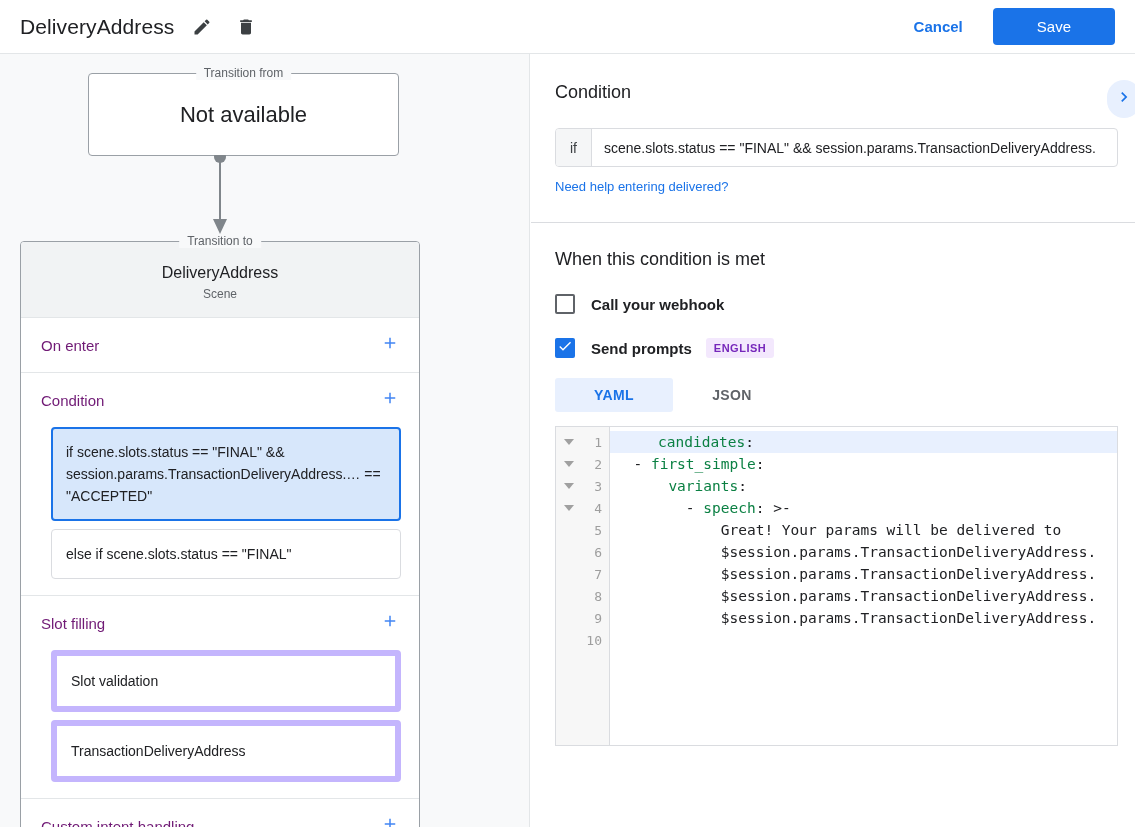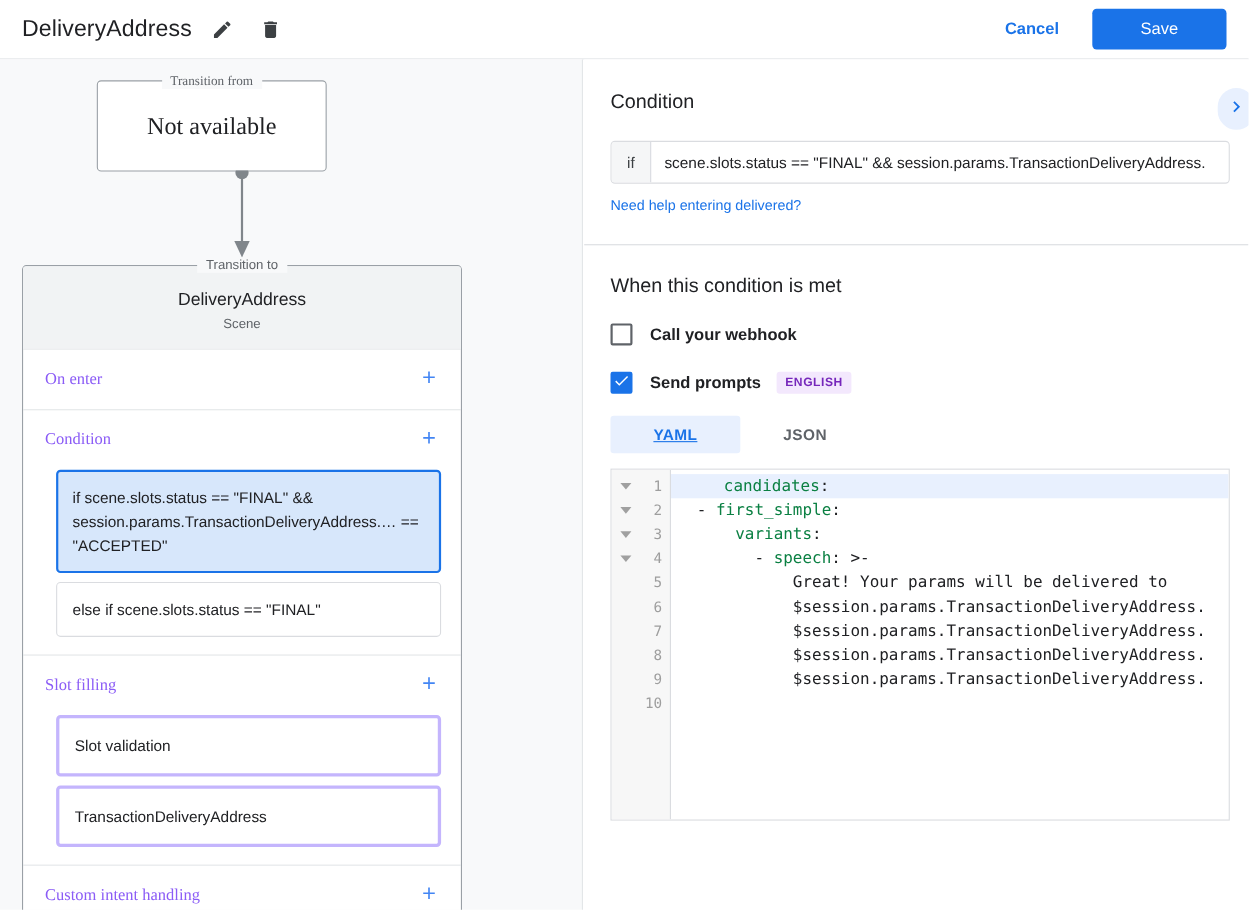--- a/index.html
+++ b/index.html
@@ -49,22 +49,22 @@
     position: relative; border: 1px solid #9aa0a6; border-radius: 4px;
     background: #ffffff;
   }
   .fieldset-legend {
     position: absolute; top: -8px; left: 50%; transform: translateX(-50%);
     background: #f8f9fa; padding: 0 8px; font-size: 12px; color: #5f6368;
     white-space: nowrap;
   }
 
   #transition-from {
-    position: absolute; left: 88px; top: 19px; width: 209px; height: 83px;
-    display: flex; align-items: center; justify-content: center; font-family: Liberation Serif, serif;
+    position: absolute; left: 88px; top: 19px; width: 311px; height: 83px;
+    display: flex; align-items: center; justify-content: center;
   }
   #transition-from .box-main { font-size: 22px; color: #202124; }
 
   .connector { position: absolute; left: 0; top: 101px; width: 440px; height: 84px; }
 
   #transition-to-wrap {
     position: absolute; left: 20px; top: 187px; width: 400px;
     border: 1px solid #9aa0a6; border-radius: 4px; background: #ffffff;
   }
   #transition-to-legend {
@@ -78,39 +78,39 @@
   }
   .tt-header .name { font-size: 16px; color: #202124; }
   .tt-header .sub { font-size: 12px; color: #5f6368; margin-top: 5px; }
 
   .section { border-bottom: 1px solid #e3e6e8; }
   .section:last-child { border-bottom: none; }
   .section-head {
     display: flex; align-items: center; justify-content: space-between;
     padding: 16px 18px 16px 20px; cursor: pointer;
   }
-  .section-title { font-size: 15px; color: #8b5cf6; font-family: Liberation Serif, serif; }
+  .section-title { font-size: 15px; color: #701a75; }
   .plus-btn {
     width: 22px; height: 22px; display: flex; align-items: center; justify-content: center;
     cursor: pointer;
   }
   .section-body { padding: 0 18px 16px 30px; }
 
   .cond-card {
     border: 1px solid #dadce0; border-radius: 4px; background: #ffffff;
     padding: 13px 14px; font-size: 14px; color: #202124; line-height: 22px;
     margin-bottom: 8px; cursor: pointer;
   }
   .cond-card.selected {
     background: #d7e7fb; border: 2px solid #1a73e8; padding: 12px 13px;
   }
   .cond-card:last-child { margin-bottom: 0; }
 
   .slot-card {
-    border: 3px solid #c4b5fd; border-radius: 4px; background: #ffffff;
+    border: 6px solid #c4b5fd; border-radius: 4px; background: #ffffff;
     padding: 17px 14px; font-size: 14px; color: #202124; margin-bottom: 8px; cursor: pointer;
   }
   .slot-card:last-child { margin-bottom: 0; }
 
   
   .right-panel {
     position: absolute; left: 531px; top: 54px; width: 604px; height: 773px;
     background: #ffffff; overflow: hidden;
   }
   .rp-section-1 { position: relative; padding: 28px 0 0 24px; height: 168px; }
@@ -159,21 +159,21 @@
     font-size: 13px; color: #3c4043; line-height: 19px; margin-top: 14px;
     width: 556px;
   }
 
   .tabs { display: flex; margin-top: 20px; }
   .tab {
     width: 118px; height: 34px; display: flex; align-items: center; justify-content: center;
     font-size: 14px; font-weight: 600; color: #5f6368; cursor: pointer; border-radius: 3px;
     letter-spacing: .4px;
   }
-  .tab.active { background: #e8f0fe; color: #1a73e8; text-decoration: underline; }
+  .tab.active { background: #e8f0fe; color: #1a73e8; }
 
   .editor {
     margin-top: 14px; width: 563px; height: 320px; border: 1px solid #dadce0;
     background: #ffffff; display: flex; overflow: hidden;
     font-family: "DejaVu Sans Mono", "Liberation Mono", monospace;
   }
   .gutter {
     width: 54px; background: #f7f7f7; border-right: 1px solid #dadce0; flex: none;
     padding-top: 4px;
   }

